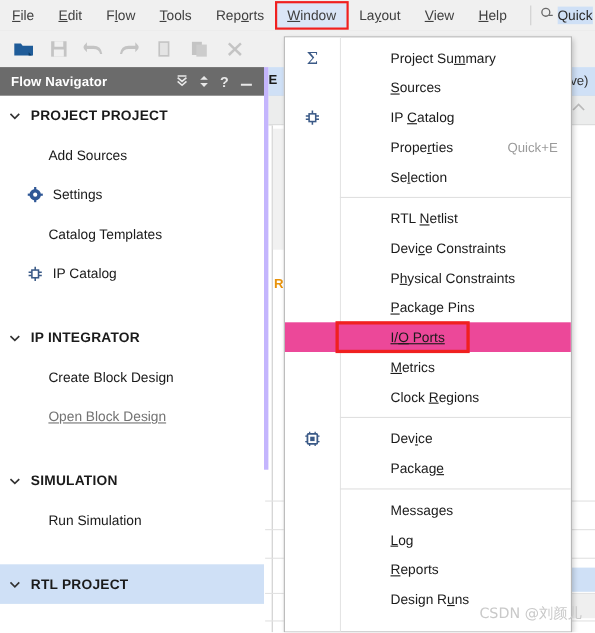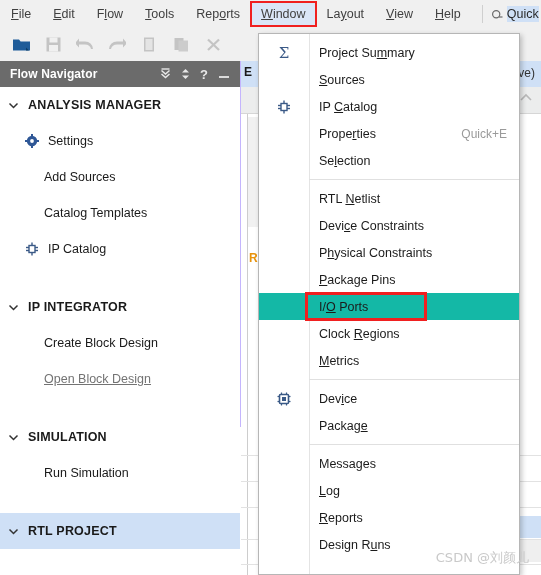--- a/index.html
+++ b/index.html
@@ -13,31 +13,31 @@
   #app{position:relative;width:541px;height:575px;overflow:hidden;background:#fff;}
 
   
   .menubar{position:absolute;left:0;top:0;width:541px;height:28px;background:#f0f0f0;
            border-bottom:1px solid #dcdcdc;display:flex;align-items:center;}
   .menuitem{padding:4px 11px;font-size:12.5px;color:#404040;white-space:nowrap;line-height:16px;}
   .menuitem u{text-decoration:underline;}
   .menuitem.active{background:#dbe6f7;outline:2px solid #f02020;outline-offset:-1px;
                    position:relative;z-index:40;padding:4px 10px;}
   .mb-sep{width:1px;height:18px;background:#cfcfcf;margin:0 6px 0 10px;}
-  .quick{display:flex;align-items:flex-end;gap:3px;padding-left:2px;}
+  .quick{display:flex;align-items:flex-start;gap:3px;padding-left:2px;}
   .quick .qtext{background:#cfe0f6;color:#2a2a2a;font-size:12.5px;padding:1px 0;}
 
   
   .toolbar{position:absolute;left:0;top:28px;width:541px;height:33px;background:#f0f0f0;
            border-bottom:1px solid #d2d2d2;display:flex;align-items:center;gap:2px;padding-left:6px;}
   .tb{width:30px;height:26px;display:flex;align-items:center;justify-content:center;}
 
   
   .fnav{position:absolute;left:0;top:61px;width:240px;height:366px;background:#fff;
-        border-right:1px solid #c4b5fd;}
+        border-right:4px solid #c4b5fd;}
   .fnav-head{height:26px;background:#6b6b6b;color:#fff;display:flex;align-items:center;
              padding:0 6px 0 10px;font-size:12px;font-weight:bold;}
   .fnav-head .ttl{flex:1;letter-spacing:.1px;}
   .fnav-head .hicons{display:flex;align-items:center;gap:10px;padding-right:4px;}
   .fnav-body{position:relative;height:488px;overflow:hidden;}
 
   .row{height:36px;display:flex;align-items:center;font-size:12.5px;color:#1a1a1a;}
   .row.section{font-weight:bold;letter-spacing:.2px;padding-left:8px;gap:9px;}
   .row.section.sel{background:#cfe0f6;}
   .row.leaf{padding-left:44px;gap:7px;}
@@ -65,24 +65,24 @@
 
   
   .dropdown{position:absolute;left:258px;top:33px;width:262px;height:542px;background:#fff;
             border:1px solid #b6b6b6;box-shadow:2px 2px 5px rgba(0,0,0,.22);z-index:30;
             box-sizing:border-box;overflow:hidden;}
   .dd-gutter{position:absolute;left:0;top:0;width:50px;height:100%;background:#fff;
              border-right:1px solid #e4e4e4;}
   .dd-list{position:absolute;left:0;top:5px;width:260px;}
   .dd-item{position:relative;height:27px;display:flex;align-items:center;font-size:12.5px;color:#1b1b1b;}
   .dd-ico{position:absolute;left:0;width:50px;height:27px;display:flex;align-items:center;justify-content:center;}
-  .dd-lbl{padding-left:60px;}
+  .dd-lbl{padding-left:96px;}
   .dd-lbl u{text-decoration:underline;}
   .dd-acc{position:absolute;right:12px;color:#9a9a9a;font-size:12px;}
-  .dd-item.hl{background:#14b8a6;}
+  .dd-item.hl{background:#ec4899;text-decoration:underline;}
   .dd-item.hl .boxsel{position:absolute;left:46px;top:-1px;width:122px;height:29px;
                       border:3px solid #f02020;box-sizing:border-box;}
   .dd-sep{height:1px;background:#e0e0e0;margin:5px 0 5px 50px;}
   .dd-arrow{position:absolute;left:67px;top:-8px;width:0;height:0;
             border-left:9px solid transparent;border-right:9px solid transparent;
             border-bottom:8px solid #fff;z-index:31;}
 
   .watermark{position:absolute;right:12px;bottom:8px;font-size:13px;color:#c9c9c9;z-index:50;
              font-family:"DejaVu Sans",sans-serif;}
   svg{display:block;}
@@ -212,37 +212,37 @@
         </span>
       </div>
     </div>
     <div class="fnav-body" id="fnav-body">
         <div class="row section">
           <span class="chev">
             <svg width="11" height="11" viewBox="0 0 11 11">
               <path d="M1.5 3.5 L5.5 7.5 L9.5 3.5" fill="none" stroke="#333" stroke-width="1.5"></path>
             </svg>
           </span>
-          <span>ANALYSIS MANAGER</span>
+          <span>PROJECT PROJECT</span>
+        </div>
+        <div class="row leaf">
+          <span>Add Sources</span>
         </div>
         <div class="row leaf withicon">
           <span style="width:18px;display:inline-flex;justify-content:center;">
             <svg width="14" height="14" viewBox="0 0 14 14">
               <circle cx="7" cy="7" r="5.2" fill="#2f5796"></circle>
               <circle cx="7" cy="7" r="1.9" fill="#ffffff"></circle>
               <rect x="6" y="0" width="2" height="3" fill="#2f5796"></rect>
               <rect x="6" y="11" width="2" height="3" fill="#2f5796"></rect>
               <rect x="0" y="6" width="3" height="2" fill="#2f5796"></rect>
               <rect x="11" y="6" width="3" height="2" fill="#2f5796"></rect>
             </svg>
           </span>
           <span>Settings</span>
-        </div>
-        <div class="row leaf">
-          <span>Add Sources</span>
         </div>
         <div class="row leaf">
           <span>Catalog Templates</span>
         </div>
         <div class="row leaf withicon">
           <span style="width:18px;display:inline-flex;justify-content:center;">
             <svg width="16" height="16" viewBox="0 0 16 16">
               <rect x="5" y="4.5" width="6" height="7" fill="none" stroke="#3b5a87" stroke-width="1.4"></rect>
               <line x1="8" y1="1.5" x2="8" y2="4.5" stroke="#3b5a87" stroke-width="1.4"></line>
               <line x1="8" y1="11.5" x2="8" y2="14.5" stroke="#3b5a87" stroke-width="1.4"></line>
@@ -340,24 +340,24 @@
           <span class="dd-lbl">P<u>h</u>ysical Constraints</span>
         </div>
         <div class="dd-item">
           <span class="dd-lbl"><u>P</u>ackage Pins</span>
         </div>
         <div class="dd-item hl">
           <span class="dd-lbl">I/<u>O</u> Ports</span>
           <span class="boxsel"></span>
         </div>
         <div class="dd-item">
+          <span class="dd-lbl"><u>M</u>etrics</span>
+        </div>
+        <div class="dd-item">
           <span class="dd-lbl">Clock <u>R</u>egions</span>
-        </div>
-        <div class="dd-item">
-          <span class="dd-lbl"><u>M</u>etrics</span>
         </div>
         <div class="dd-sep"></div>
         <div class="dd-item">
           <span class="dd-ico">
             <svg width="16" height="16" viewBox="0 0 16 16">
               <rect x="3.5" y="3.5" width="9" height="9" rx="1" fill="none" stroke="#3b5a87" stroke-width="1.6"></rect>
               <rect x="6" y="6" width="4" height="4" fill="#3b5a87"></rect>
               <line x1="5.5" y1="1.5" x2="5.5" y2="3.5" stroke="#3b5a87" stroke-width="1.2"></line>
               <line x1="10.5" y1="1.5" x2="10.5" y2="3.5" stroke="#3b5a87" stroke-width="1.2"></line>
               <line x1="5.5" y1="12.5" x2="5.5" y2="14.5" stroke="#3b5a87" stroke-width="1.2"></line>

